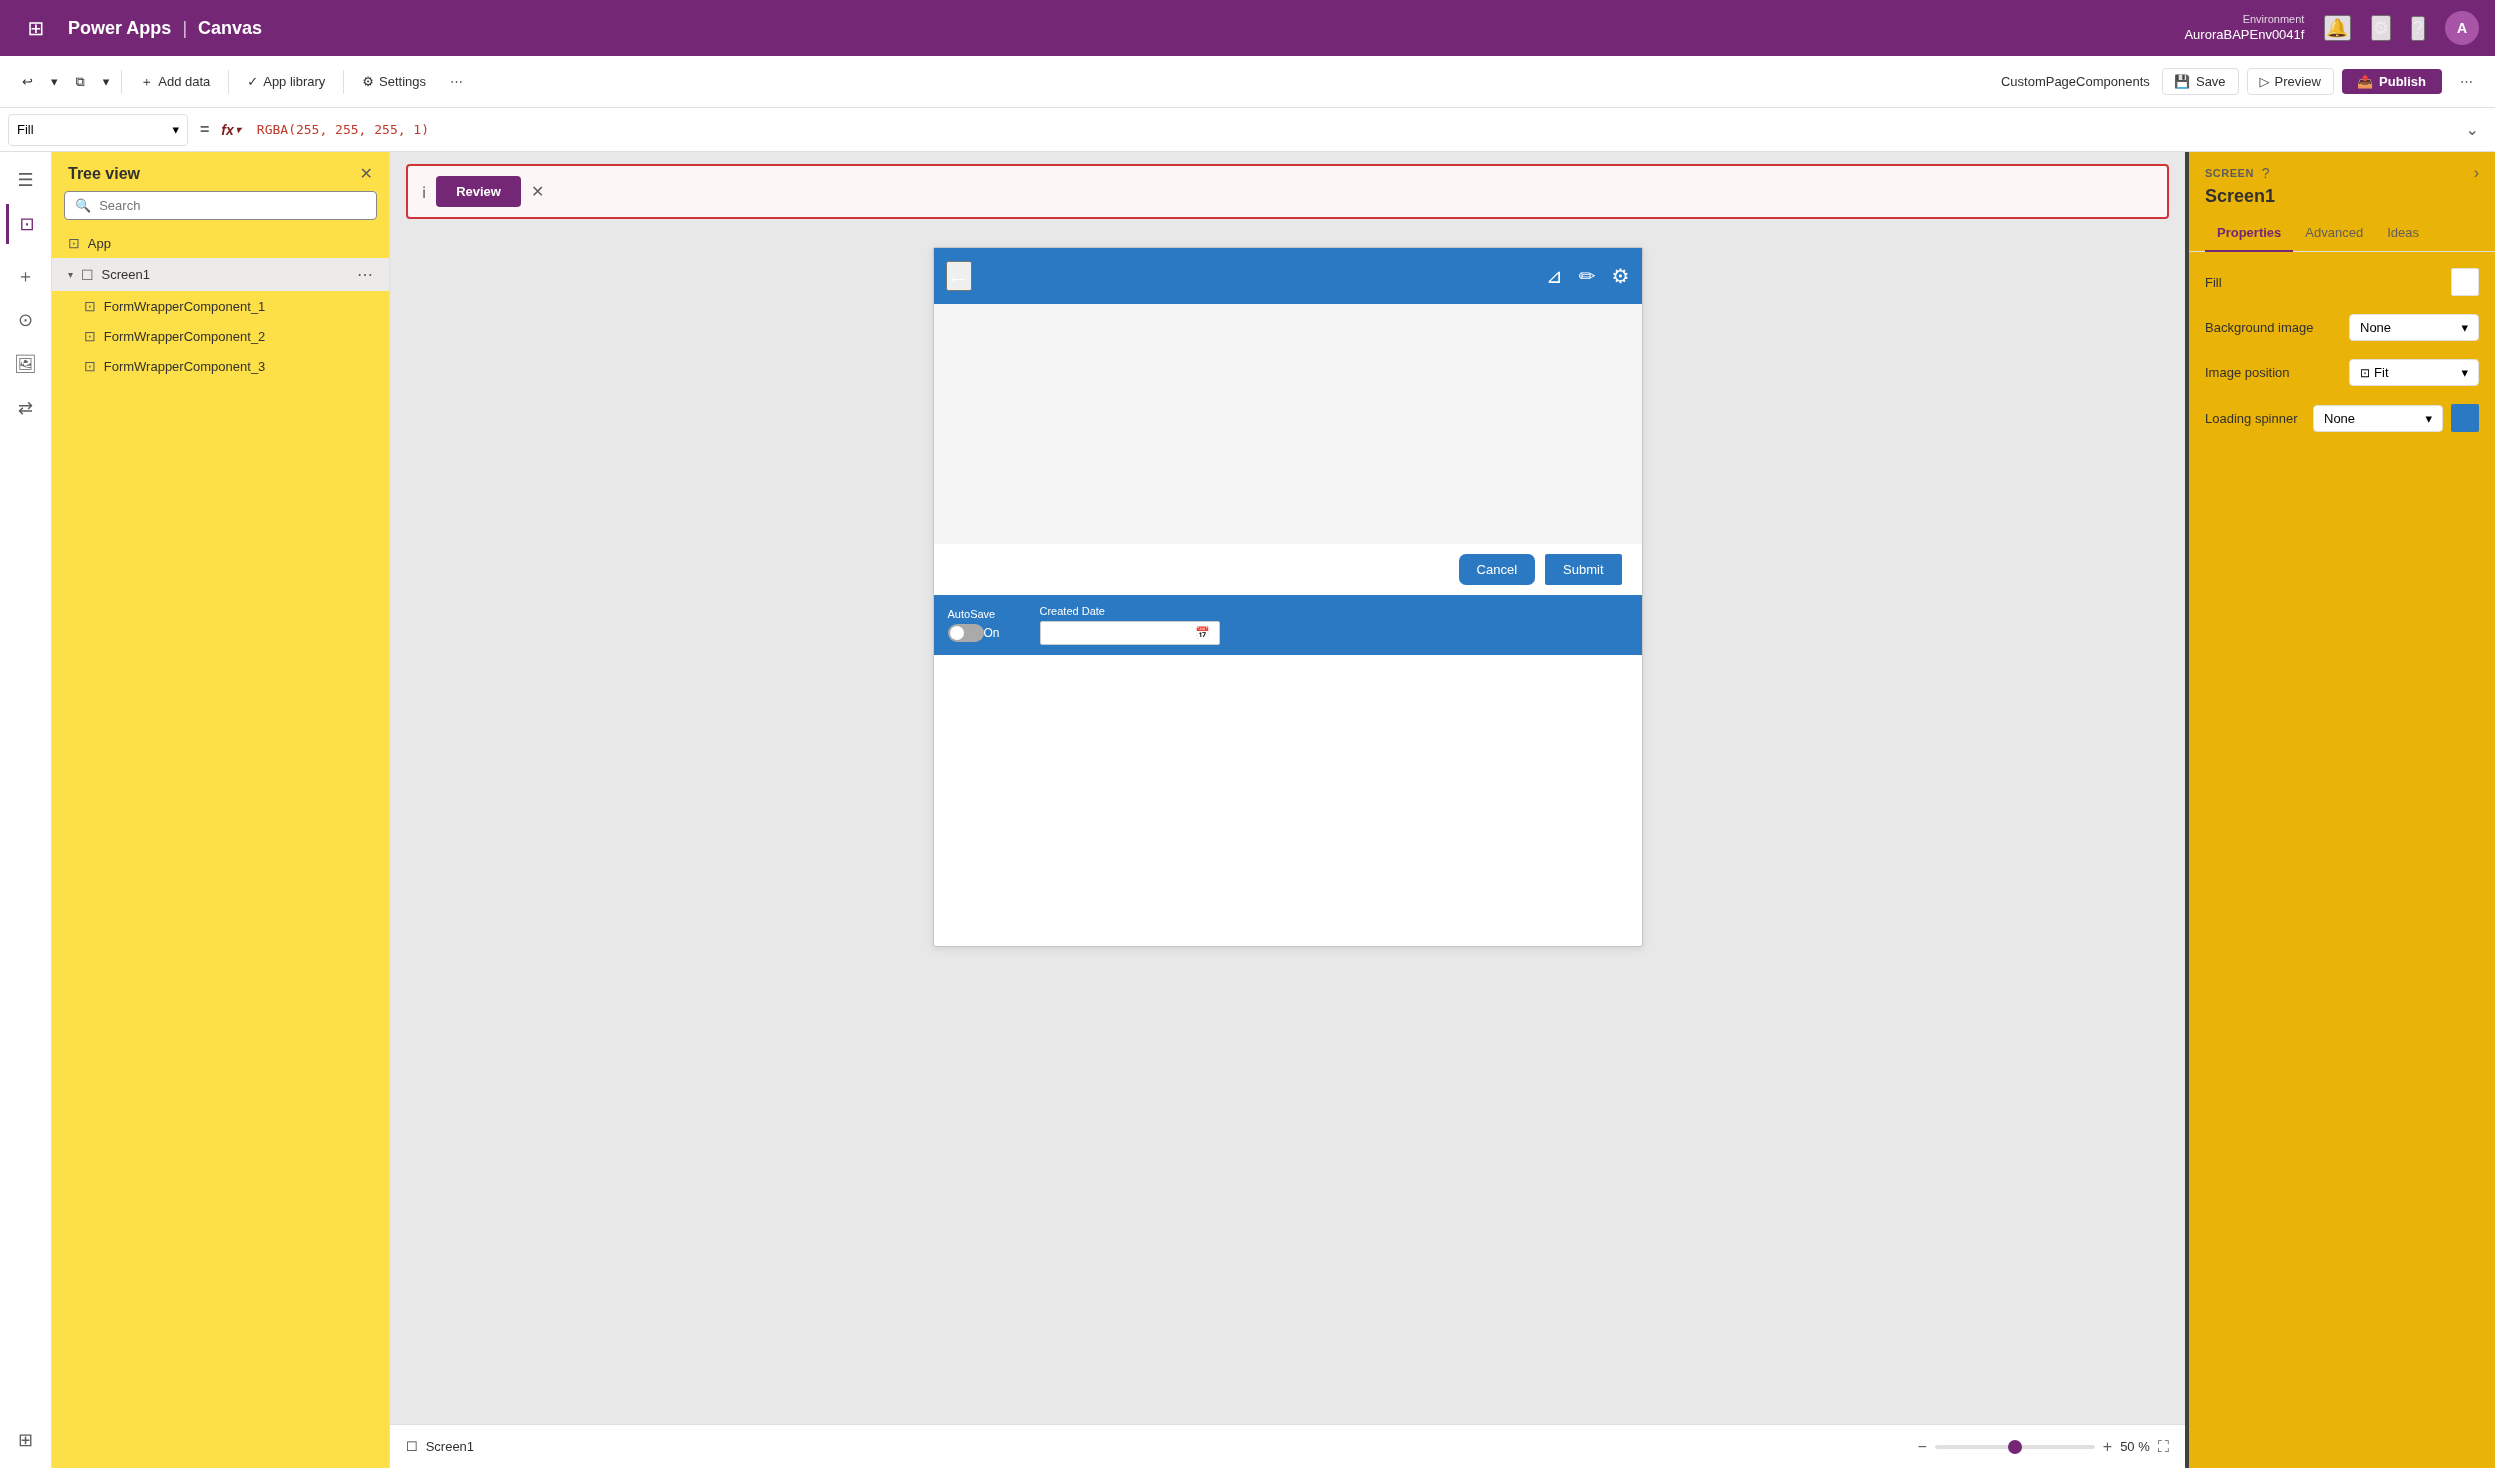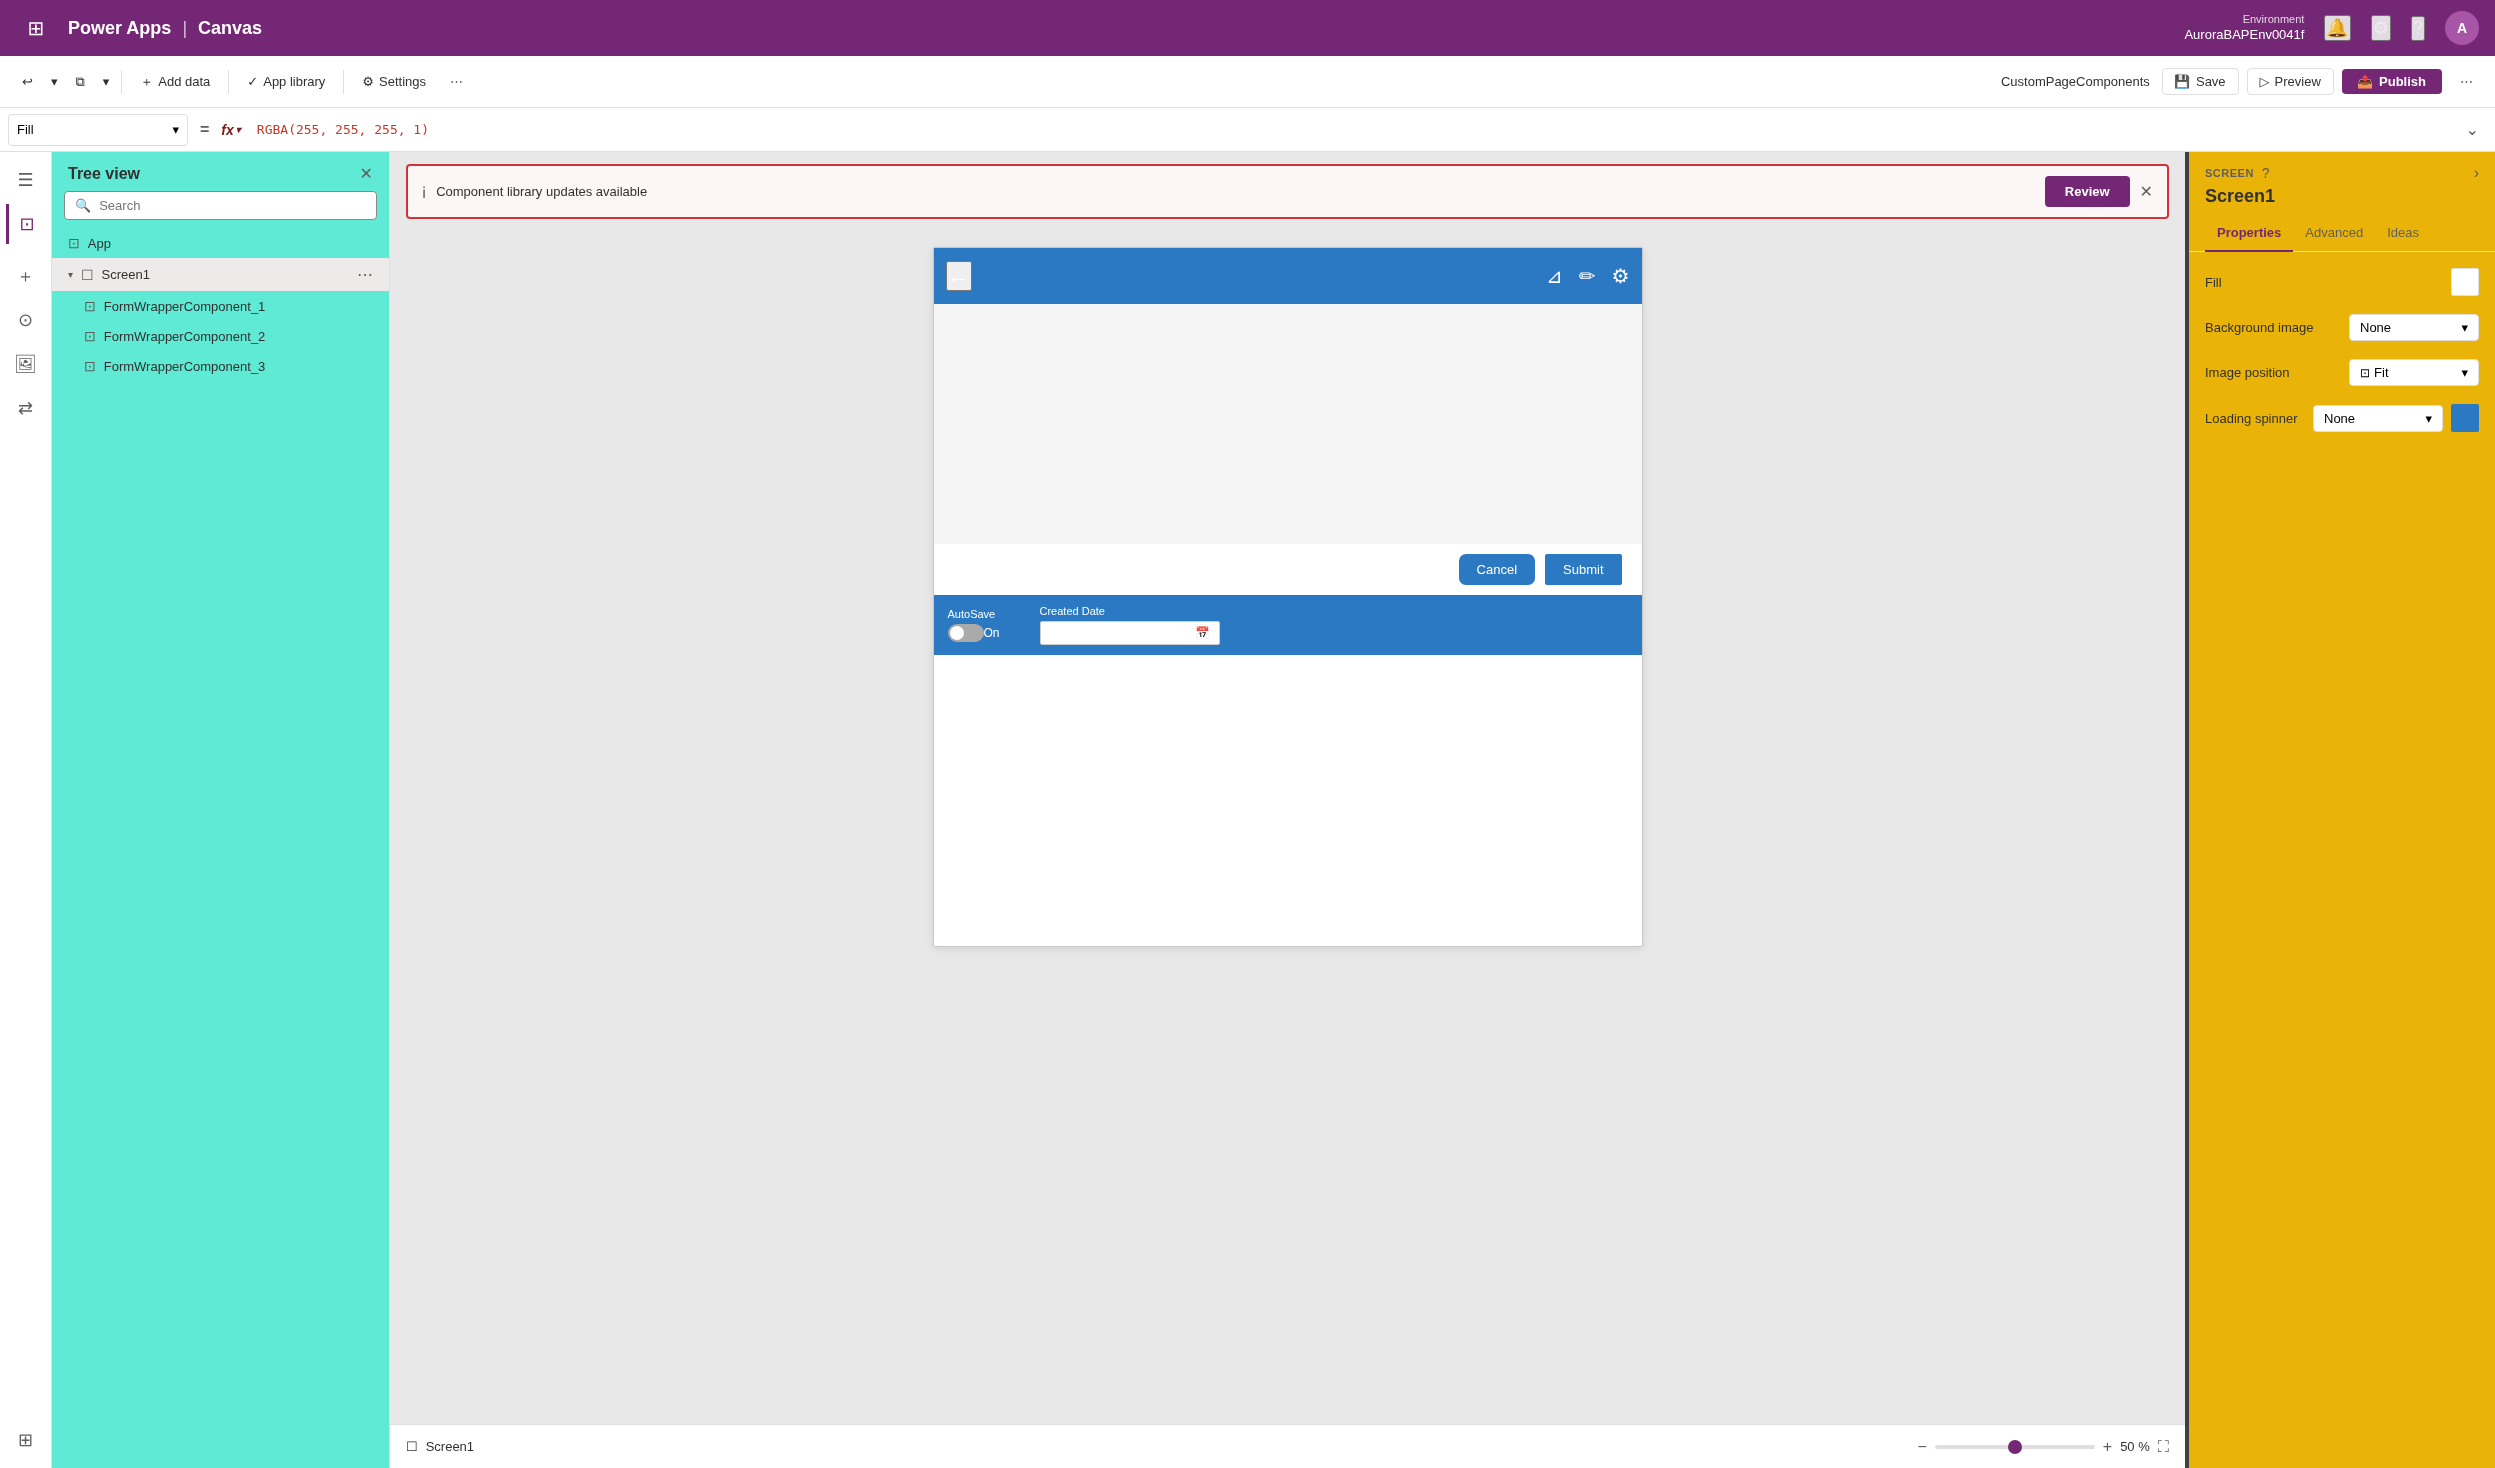--- a/index.html
+++ b/index.html
@@ -87,21 +87,21 @@
     .si-btn {
       width: 40px; height: 40px; border: none; background: transparent;
       cursor: pointer; border-radius: 4px; display: flex; align-items: center; justify-content: center;
       color: #605e5c; font-size: 18px;
     }
     .si-btn.active { color: #742774; border-left: 3px solid #742774; border-radius: 0; }
 
     
     .tree-panel {
       width: 338px;
-      background: #5eead4;
+      background: #fde047;
       border-right: 1px solid #e1dfdd;
       display: flex;
       flex-direction: column;
     }
     .tree-header {
       display: flex; align-items: center; justify-content: space-between;
       padding: 12px 16px 8px;
     }
     .tree-title { font-size: 16px; font-weight: 600; color: #323130; }
     .tree-close { border: none; background: transparent; cursor: pointer; font-size: 16px; color: #605e5c; }
@@ -400,21 +400,20 @@
         <span class="tree-item-icon">⊡</span>
         <span>FormWrapperComponent_3</span>
       </div>
     </div>
   </div>
 
   <div class="canvas-area">
 
     <div class="notification-bar">
       <span class="notif-icon">ℹ</span>
-      <span class="notif-text">Component library updates available</span>
       <button class="notif-review">Review</button>
       <button class="notif-close">✕</button>
     </div>
 
     <div class="canvas-viewport">
       <div class="app-canvas">
 
         <div class="app-header">
           <button class="app-back">←</button>
           <div class="app-header-icons">

